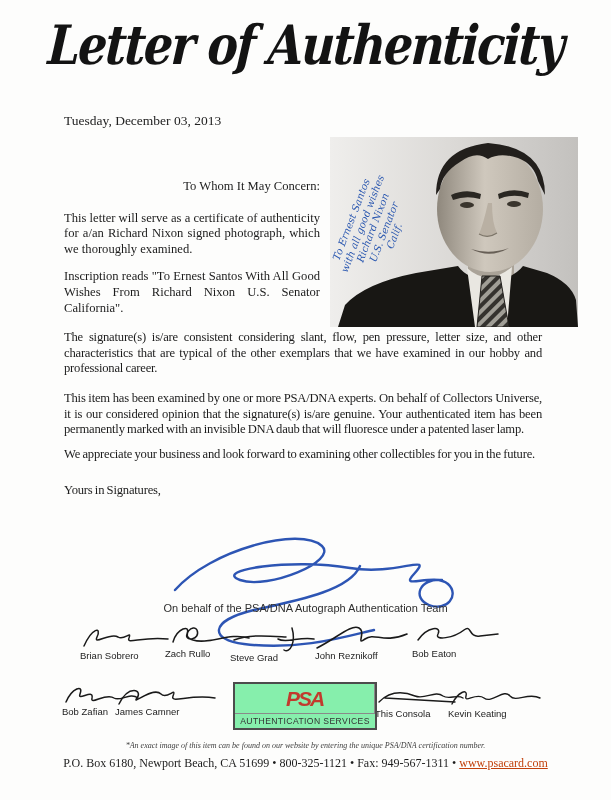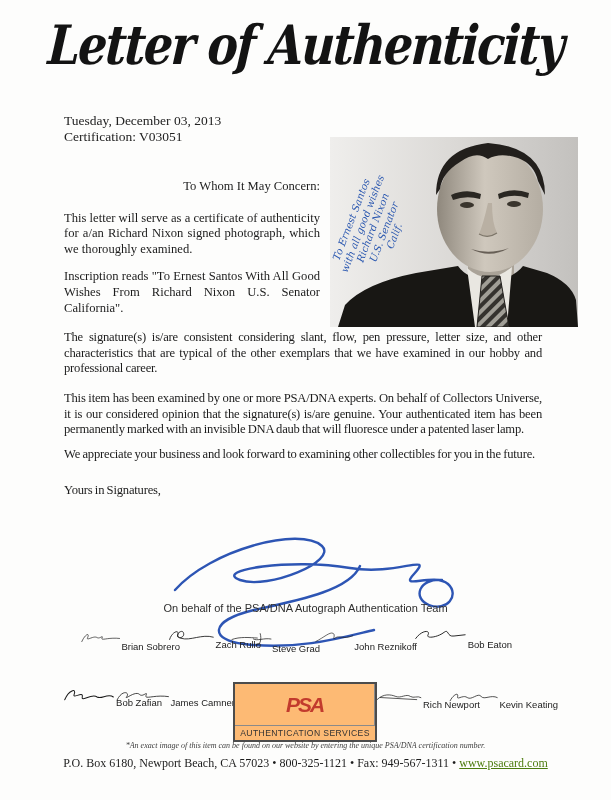--- a/index.html
+++ b/index.html
@@ -41,41 +41,41 @@
   .content .sp { margin-bottom:14px; }
   .content .p4 { margin-bottom:9px; }
   .content .closing { text-align:left; margin-top:21px; }
   
   .master-sig { position:absolute; left:150px; top:528px; width:340px; height:140px; }
   
   .onbehalf {
     position:absolute; top:602px; left:0; right:0; text-align:center;
     font-family:"Liberation Sans", sans-serif; font-size:11px; color:#2e2e2e;
   }
-  .signer { position:absolute; display:flex; flex-direction:row; align-items:flex-end; }
+  .signer { position:absolute; display:flex; flex-direction:column; align-items:flex-start; }
   .signer svg { display:block; }
   .signer-name {
     font-family:"Liberation Sans", sans-serif; font-size:9.5px; color:#222;
     white-space:nowrap; margin-top:-2px;
   }
   
   .s-sobrero  { left:80px;  top:624px; width:100px; }
   .s-rullo    { left:165px; top:622px; width:96px; }
   .s-grad     { left:230px; top:624px; width:90px; }
   .s-reznikoff{ left:315px; top:622px; width:102px; }
   .s-eaton    { left:412px; top:622px; width:100px; }
   
   .s-zafian   { left:62px;  top:682px; width:100px; }
   .s-camner   { left:115px; top:682px; width:120px; }
   .s-consola  { left:375px; top:684px; width:105px; }
   .s-keating  { left:448px; top:684px; width:110px; }
   
   .logo {
-    position:absolute; left:233px; top:682px; width:144px; height:60px;
-    background:#fdba74; border:2px solid #4c4c4c; box-sizing:border-box;
+    position:absolute; left:233px; top:682px; width:144px; height:48px;
+    background:#86efac; border:2px solid #4c4c4c; box-sizing:border-box;
     display:flex; flex-direction:column;
   }
   .logo-top { flex:1; display:flex; border-bottom:1px solid #8a8a8a; }
   .logo-cell {
     flex:1; display:flex; align-items:center; justify-content:center;
     font-family:"Liberation Sans", sans-serif; font-weight:bold; font-style:italic;
     font-size:21px; letter-spacing:-2px;
   }
   .logo-psa { color:#c23a2d; border-right:1px solid #8a8a8a; }
   .logo-dna { color:#2b4d9e; }
@@ -87,32 +87,31 @@
   
   .footnote {
     position:absolute; top:741px; left:0; right:0; text-align:center;
     font-size:8px; font-style:italic; color:#3d3d3d;
   }
   .footer {
     position:absolute; top:756px; left:0; right:0; text-align:center;
     font-size:12px; color:#1c1c1c;
   }
   .footer .sep { padding:0 3px; }
-  .site-link { color:#4d7c0f; cursor:pointer; }
+  .site-link { color:#c2410c; cursor:pointer; }
 </style>
 </head>
 <body>
 
 <div class="page">
 
   <div class="loa-header">Letter of Authenticity</div>
 
   <div class="date-block">
     <div>Tuesday, December 03, 2013</div>
-    <div>Certification: V03051</div>
   </div>
 
   <div class="photo">
     <svg viewBox="0 0 248 190" preserveAspectRatio="none">
       <defs>
         <linearGradient id="bg" x1="0" y1="0" x2="1" y2="0">
           <stop offset="0" stop-color="#efeeec"></stop>
           <stop offset="0.5" stop-color="#dbd9d6"></stop>
           <stop offset="1" stop-color="#c3c1be"></stop>
         </linearGradient>
@@ -209,35 +208,35 @@
   <div class="signer s-camner">
     <svg width="104" height="26" viewBox="0 0 104 26">
         <path d="M4,22 C14,2 28,8 22,16 C16,24 38,4 46,12 C52,18 62,4 58,14 C55,22 74,12 100,16" fill="none" stroke="#1a1a1a" stroke-width="1.5" stroke-linecap="round"></path>
       </svg>
     <div class="signer-name">James Camner</div>
   </div>
   <div class="signer s-consola">
     <svg width="92" height="26" viewBox="0 0 92 26">
         <path d="M4,18 C16,6 30,8 40,12 C50,16 60,6 68,12 C74,16 82,10 88,14 M10,14 L80,18" fill="none" stroke="#1a1a1a" stroke-width="1.4" stroke-linecap="round"></path>
       </svg>
-    <div class="signer-name">Rich Newport</div>
+    <div class="signer-name">This Consola</div>
   </div>
   <div class="signer s-keating">
     <svg width="96" height="26" viewBox="0 0 96 26">
         <path d="M4,20 C10,8 20,4 18,12 C16,20 28,8 36,14 C44,20 56,4 62,12 C68,19 80,8 92,14" fill="none" stroke="#1a1a1a" stroke-width="1.4" stroke-linecap="round"></path>
       </svg>
     <div class="signer-name">Kevin Keating</div>
   </div>
 
   <div class="logo">
     <div class="logo-top">
       <div class="logo-cell logo-psa">PSA</div>
     </div>
     <div class="logo-sub">AUTHENTICATION SERVICES</div>
   </div>
 
   <div class="footnote">*An exact image of this item can be found on our website by entering the unique PSA/DNA certification number.</div>
 
   <div class="footer">
-    <span>P.O. Box 6180, Newport Beach, CA 57023</span><span class="sep">•</span><span>800-325-1121</span><span class="sep">•</span><span>Fax: 949-567-1311</span><span class="sep">•</span><a class="site-link" href="#">www.psacard.com</a>
+    <span>P.O. Box 6180, Newport Beach, CA 51699</span><span class="sep">•</span><span>800-325-1121</span><span class="sep">•</span><span>Fax: 949-567-1311</span><span class="sep">•</span><a class="site-link" href="#">www.psacard.com</a>
   </div>
 
 </div>
 
 </body></html>

